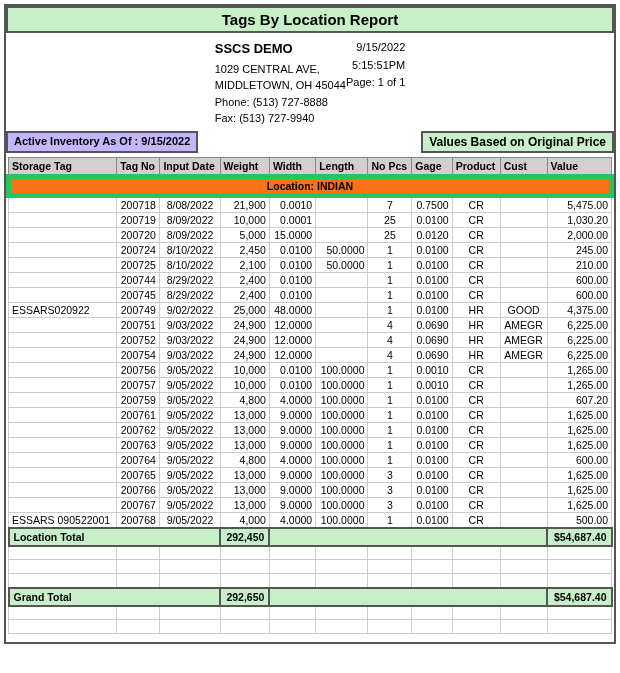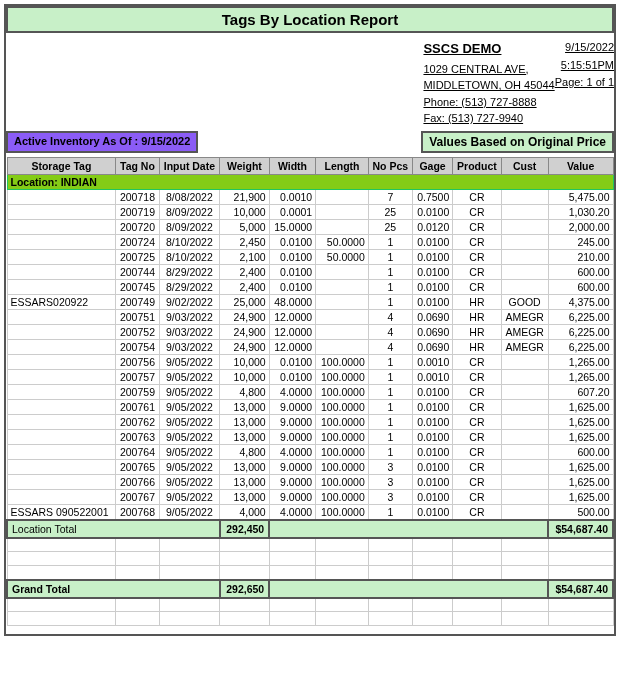--- a/index.html
+++ b/index.html
@@ -19,23 +19,22 @@
       font-size: 15px;
       font-weight: bold;
       color: #000;
       background: #c8f0c8;
       border: 2px solid #555;
       padding: 3px 0;
       margin-bottom: 6px;
     }
     .header-section {
       display: flex;
-      justify-content: flex-end;
+      justify-content: center;
       margin-bottom: 4px;
-      text-decoration: underline;
     }
     .company-info {
       font-size: 11px;
       line-height: 1.5;
     }
     .company-name {
       font-size: 13px;
       font-weight: bold;
       margin-bottom: 2px;
     }
@@ -43,21 +42,21 @@
       text-align: right;
       font-size: 11px;
       line-height: 1.6;
     }
     .banner-row {
       display: flex;
       justify-content: space-between;
       margin-bottom: 4px;
     }
     .active-inv-banner {
-      background: #8b5cf6;
+      background: #c4b5fd;
       border: 2px solid #555;
       padding: 2px 6px;
       font-size: 11px;
       font-weight: bold;
     }
     .values-banner {
       background: #c8f0c8;
       border: 2px solid #555;
       padding: 2px 6px;
       font-size: 12px;
@@ -65,31 +64,32 @@
     }
     table {
       width: 100%;
       border-collapse: collapse;
       font-size: 10.5px;
     }
     thead tr th {
       background: #d0d0d0;
       border: 1px solid #888;
       padding: 2px 3px;
-      text-align: center;
+      text-align: left;
       font-weight: bold;
     }
     tbody tr td {
       border: 1px solid #ccc;
       padding: 1px 3px;
     }
     .location-row td {
-      background: #84cc16;
-      font-weight: bold;
-      border: 1px solid #22c55e;
+      background: #f97316;
+      font-weight: bold;
+      border: 5px solid #22c55e;
+      text-align: center;
     }
     .storage-tag-cell { font-weight: normal; margin-left: 16px; }
     .right { text-align: right; }
     .center { text-align: center; }
     .total-row td {
       background: #c8f0c8;
       border: 2px solid #555;
       font-weight: bold;
       padding: 2px 4px;
     }
@@ -433,21 +433,21 @@
           <td class="right">4,000</td>
           <td class="right">4.0000</td>
           <td class="right">100.0000</td>
           <td class="center">1</td>
           <td class="right">0.0100</td>
           <td class="center">CR</td>
           <td class="center"></td>
           <td class="right">500.00</td>
         </tr>
         <tr class="total-row">
-  <td colspan="3" style="font-weight:normal;">Location Total</td>
+  <td colspan="3" style="font-weight:bold;">Location Total</td>
   <td class="right">292,450</td>
   <td colspan="6"></td>
   <td class="right">$54,687.40</td>
 </tr>
         <tr class="empty-row">
           <td></td>
           <td></td>
           <td></td>
           <td></td>
           <td></td>

